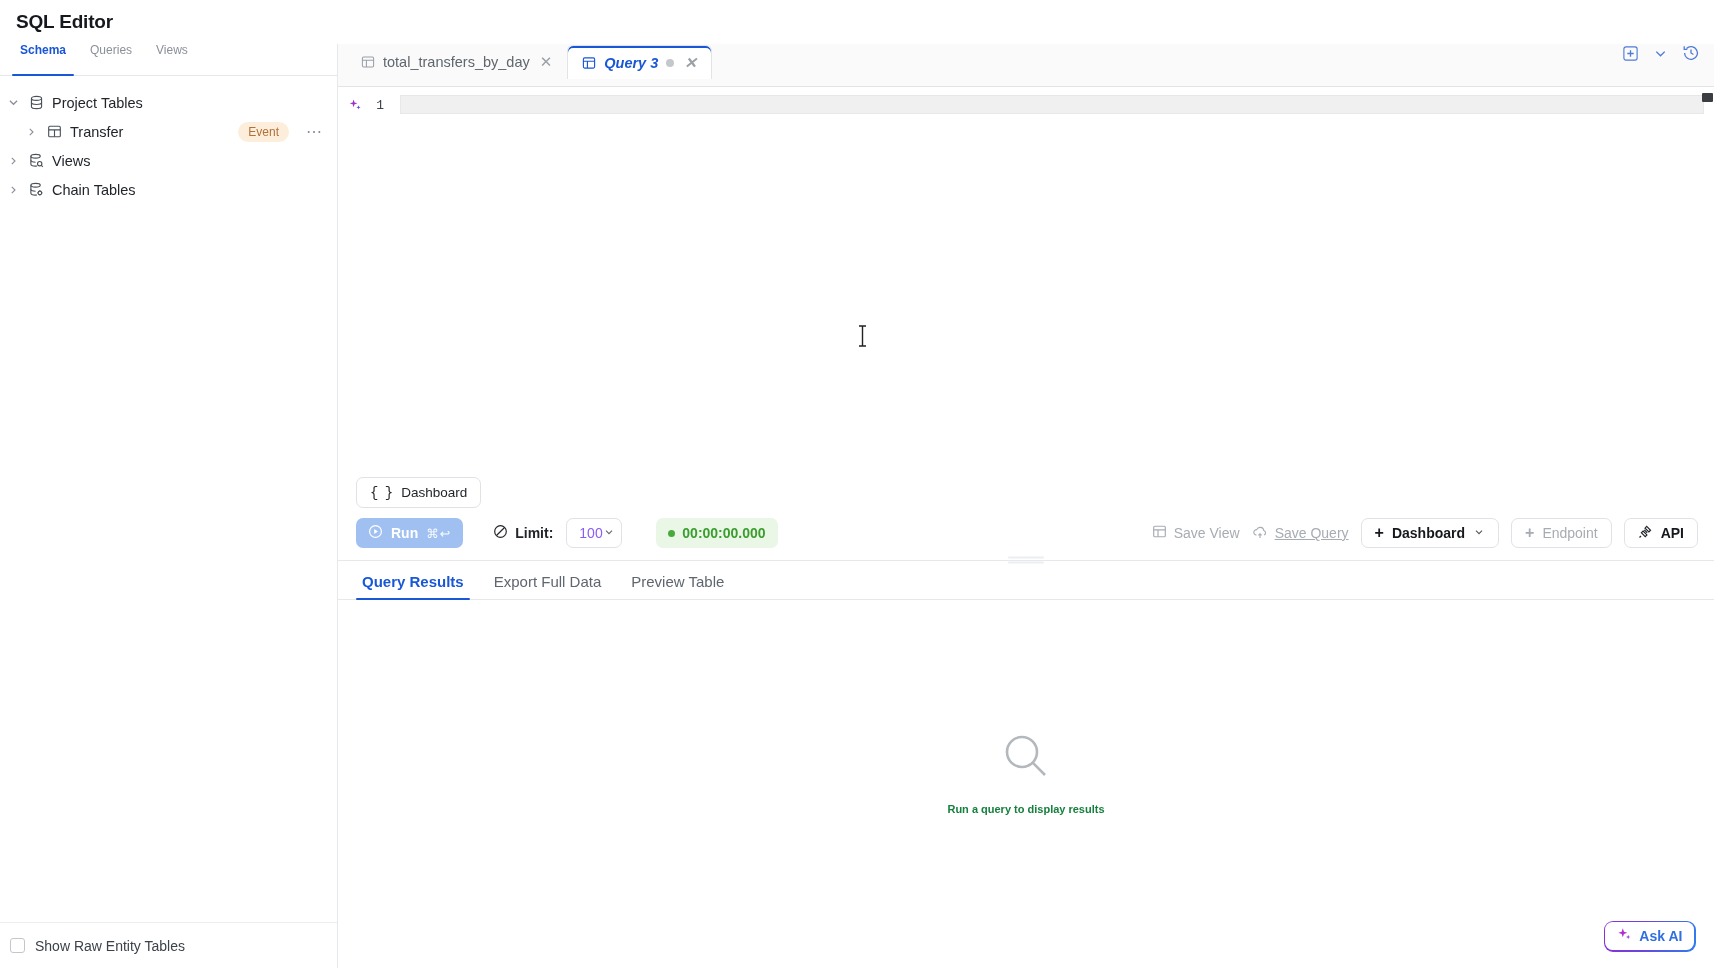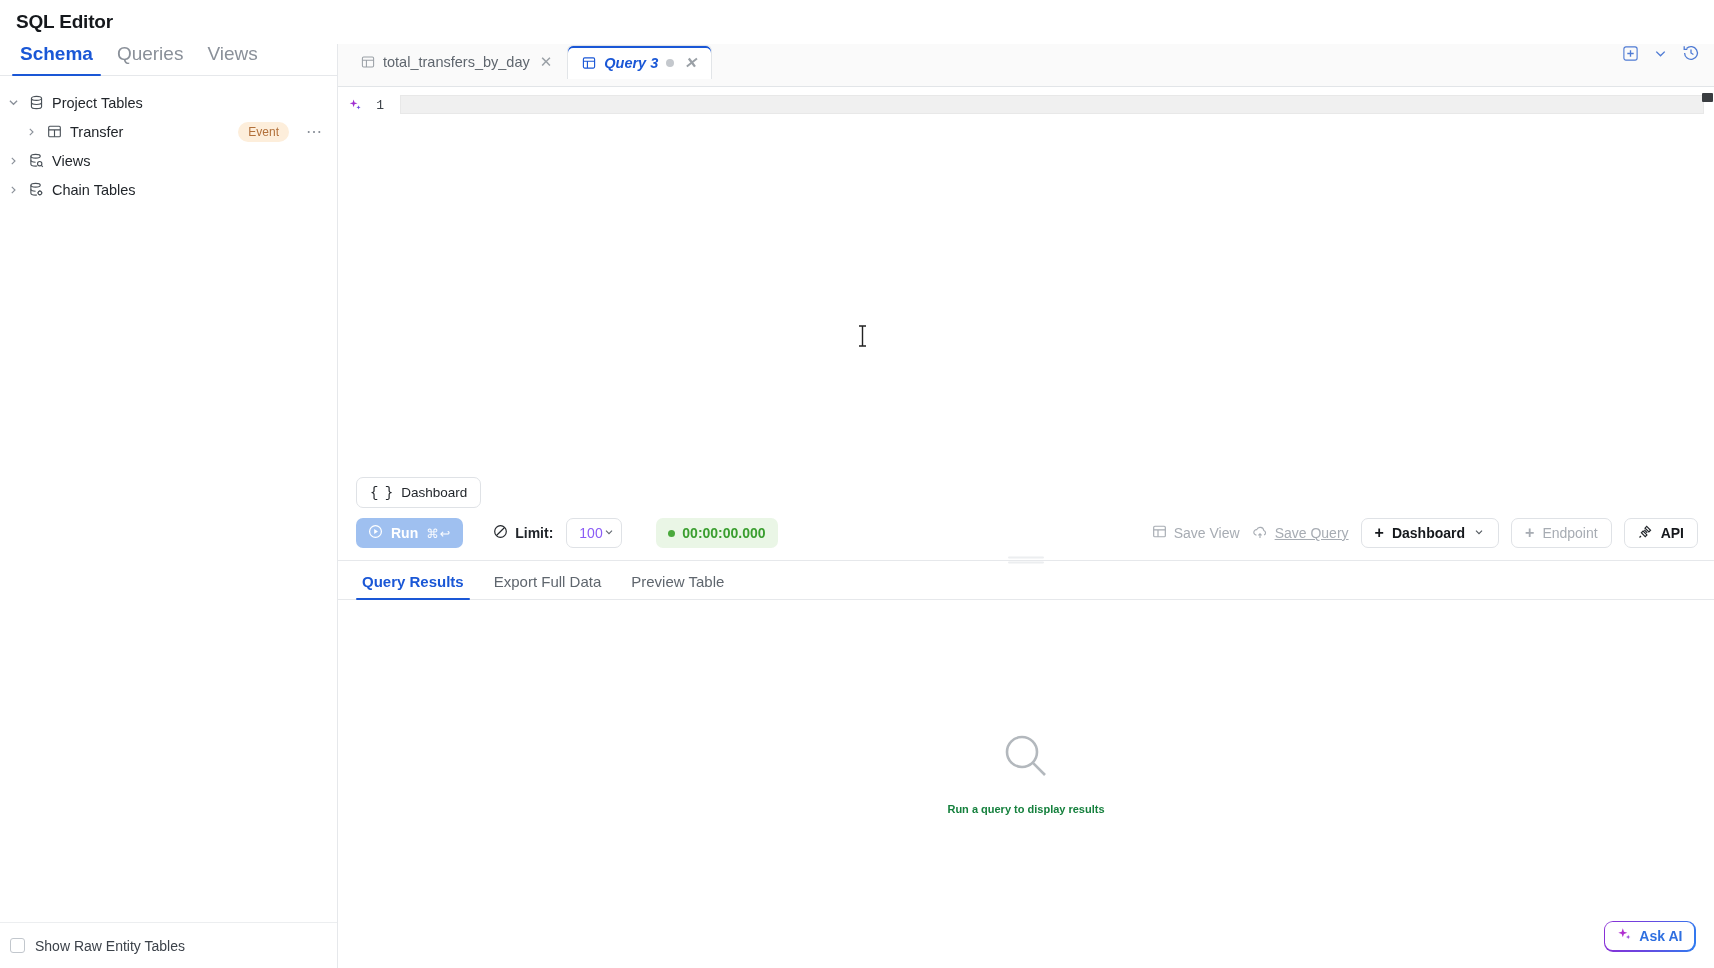--- a/index.html
+++ b/index.html
@@ -22,21 +22,21 @@
   
   .sidebar {
     width: 338px; min-width: 338px;
     border-right: 1px solid #e6e8eb;
     display: flex; flex-direction: column;
     background: #fff;
   }
   .side-tabs { display: flex; gap: 0; padding: 0 8px; border-bottom: 1px solid #e6e8eb; height: 32px; }
   .side-tab {
     position: relative; padding: 0 12px 8px 12px;
-    font-size: 19px; color: #8a9099; cursor: pointer; white-space: nowrap;
+    font-size: 12px; color: #8a9099; cursor: pointer; white-space: nowrap;
     line-height: 1;
   }
   .side-tab.active { color: #1a57d6; font-weight: bold; }
   .side-tab.active::after {
     content: ""; position: absolute; left: 4px; right: 4px; bottom: -1px;
     height: 2px; background: #1a57d6; border-radius: 2px;
   }
   .tree { padding: 12px 0 0 0; flex: 1; overflow: hidden; }
   .tree-row {
     display: flex; align-items: center; height: 29px;

